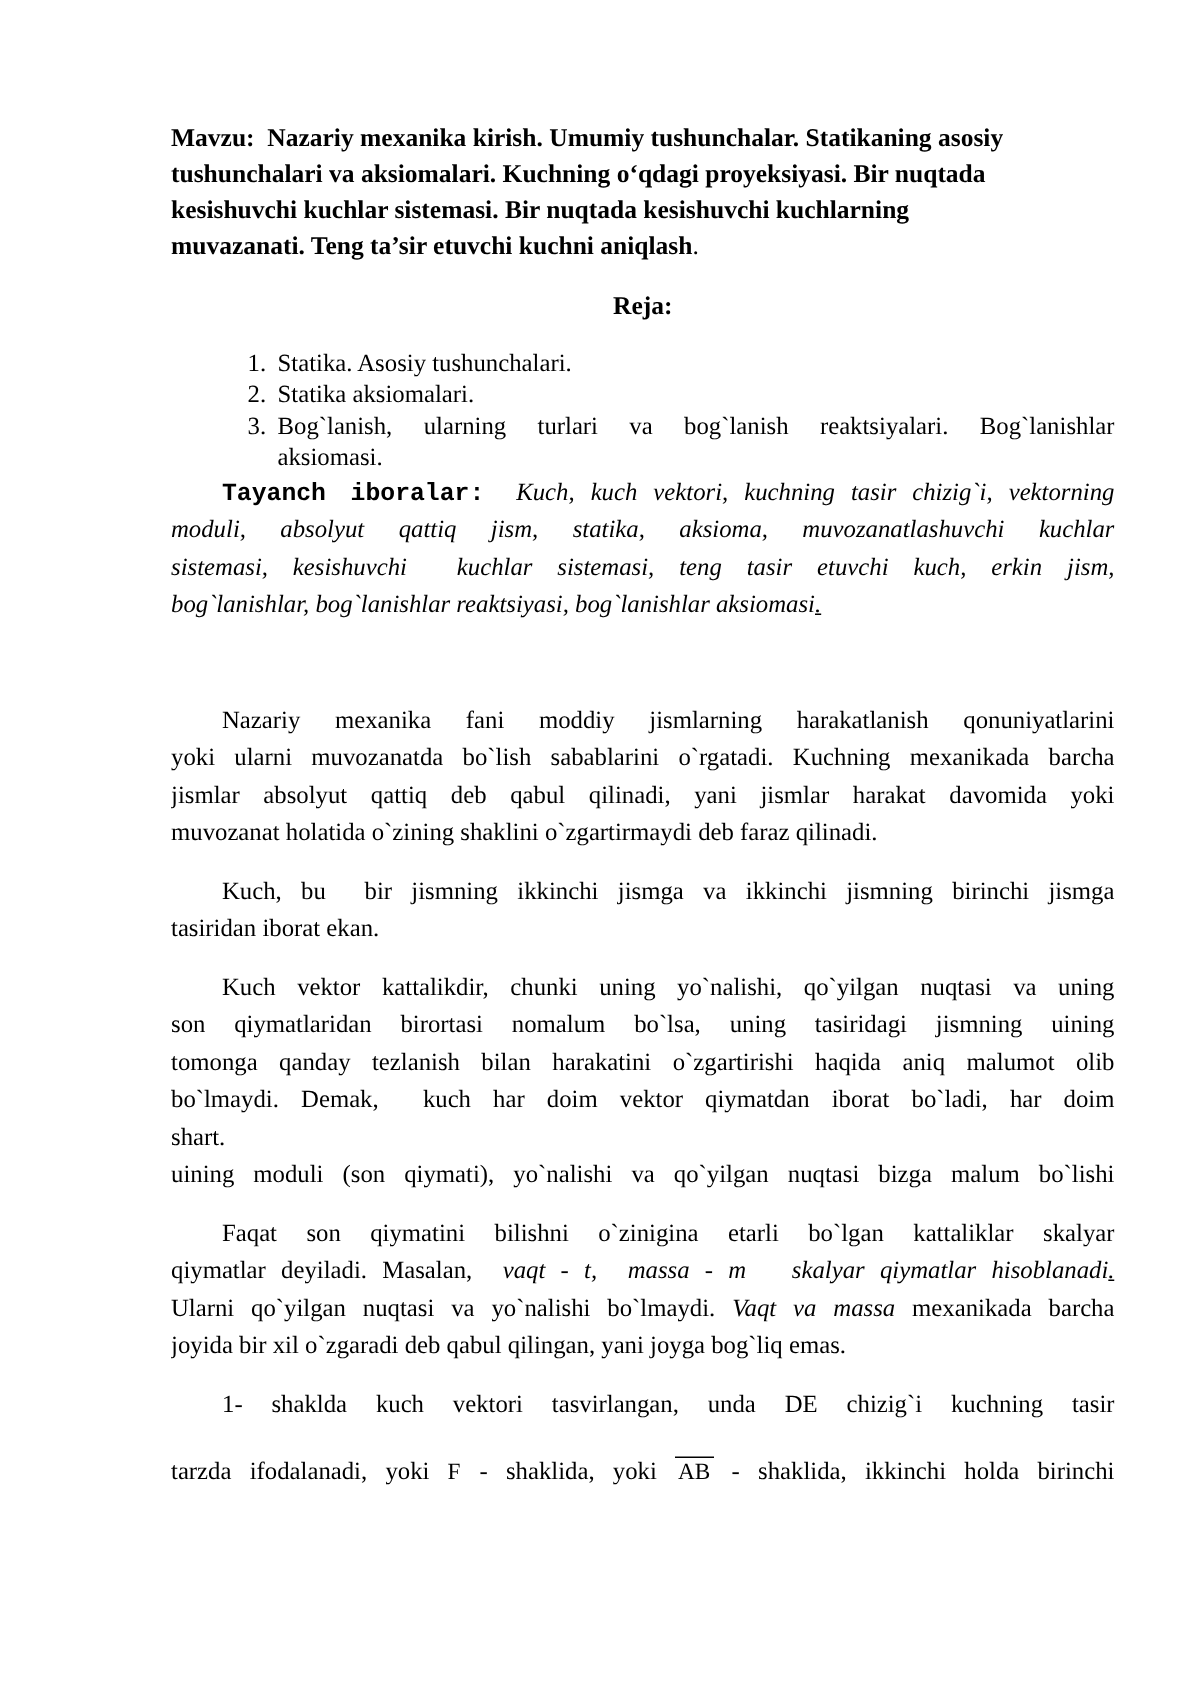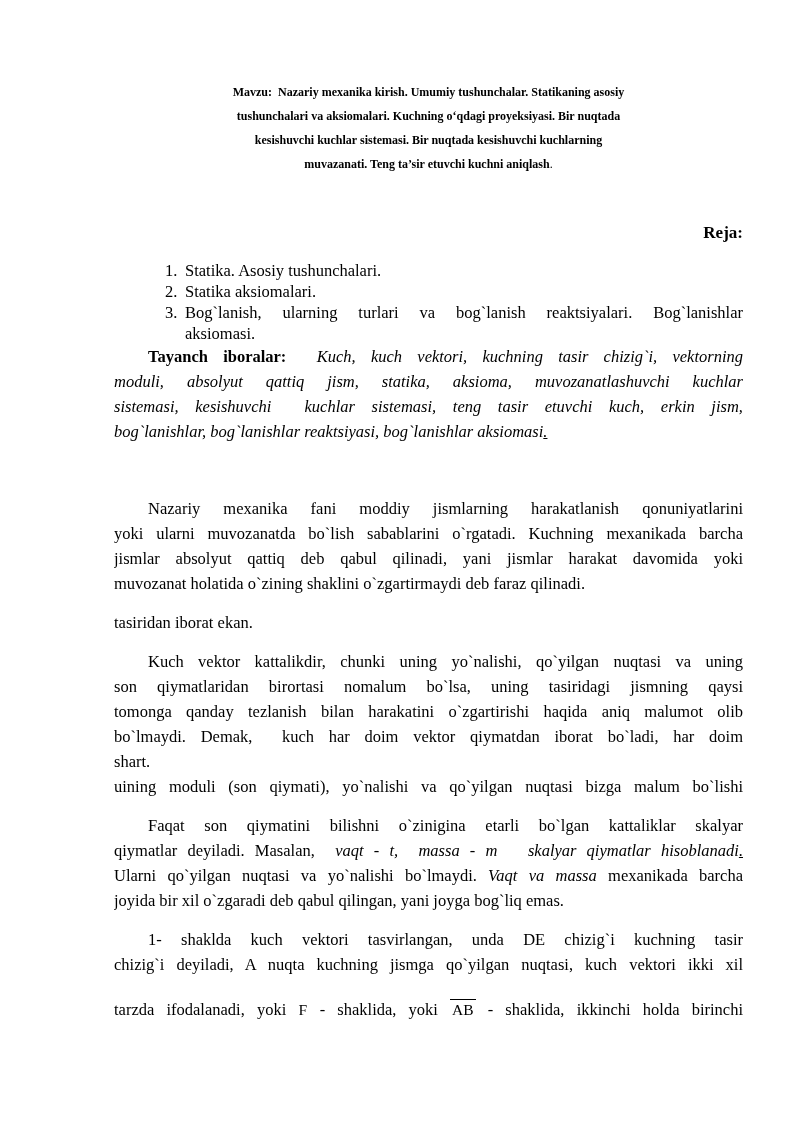--- a/index.html
+++ b/index.html
@@ -2,41 +2,41 @@
 <html><head>
 <meta charset="utf-8">
 <style>
   html,body{margin:0;padding:0;background:#e9e9e9;}
   .page{
     width:800px;height:1131px;margin:0 auto;background:#ffffff;color:#000;
     font-family:"Liberation Serif","DejaVu Serif",serif;
     box-sizing:border-box;padding:80px 57px 0 114px;overflow:hidden;
   }
   
-  .title-line{font-weight:bold;font-size:12px;line-height:24px;text-align:center;white-space:nowrap;}
+  .title-line{font-weight:bold;font-size:17px;line-height:24px;text-align:left;white-space:nowrap;}
   .np{font-weight:normal;}
   
-  .reja-heading{font-weight:bold;font-size:17px;line-height:24px;text-align:right;margin-top:45px;margin-bottom:15px;}
+  .reja-heading{font-weight:bold;font-size:17px;line-height:24px;text-align:center;margin-top:16px;margin-bottom:15px;}
   
   .list{font-size:16.5px;line-height:21px;}
   .li{display:flex;}
   .num{margin-left:51px;width:20px;flex:none;}
   .li-body{flex:1 1 auto;min-width:0;}
   .li-line{line-height:21px;height:21px;text-align:justify;text-align-last:justify;overflow:hidden;}
   .li-line.last{text-align-last:left;}
   
   .para{margin:0;}
   .para.first-body{margin-top:52px;}
   .para.follow{margin-top:14px;}
   .line{font-size:16.5px;line-height:25px;height:25px;text-align:justify;text-align-last:justify;overflow:hidden;}
   .line.last{text-align-last:left;}
   .ind{padding-left:34px;}
   .extra-gap{margin-top:20px;}
   i{font-style:italic;margin-top:44px;}
-  .lbl{font-weight:bold;font-style:normal;}
+  .lbl{font-weight:bold;font-style:normal;font-family:Liberation Mono, monospace;}
   .u{text-decoration:underline;}
   .fsym{font-size:15.5px;letter-spacing:.5px;}
   .ov{display:inline-block;border-top:1.4px solid #000;padding:0 2px;line-height:20px;font-size:15.5px;}
 </style>
 </head>
 <body>
 
 <div class="page">
 
   <div>
@@ -74,38 +74,38 @@
   </div>
 
   <div class="para first-body">
     <div class="line ind">Nazariy mexanika fani moddiy jismlarning harakatlanish qonuniyatlarini</div>
     <div class="line">yoki ularni muvozanatda bo`lish sabablarini o`rgatadi. Kuchning mexanikada barcha</div>
     <div class="line">jismlar absolyut qattiq deb qabul qilinadi, yani jismlar harakat davomida yoki</div>
     <div class="line last">muvozanat holatida o`zining shaklini o`zgartirmaydi deb faraz qilinadi.</div>
   </div>
 
   <div class="para follow">
+    <div class="line ind">Kuch, bu&nbsp; bir jismning ikkinchi jismga va ikkinchi jismning birinchi jismga</div>
     <div class="line last">tasiridan iborat ekan.</div>
   </div>
 
   <div class="para follow">
     <div class="line ind">Kuch vektor kattalikdir, chunki uning yo`nalishi, qo`yilgan nuqtasi va uning</div>
-    <div class="line">son qiymatlaridan birortasi nomalum bo`lsa, uning tasiridagi jismning qaysi</div>
+    <div class="line">son qiymatlaridan birortasi nomalum bo`lsa, uning tasiridagi jismning uining</div>
     <div class="line">tomonga qanday tezlanish bilan harakatini o`zgartirishi haqida aniq malumot olib</div>
     <div class="line">bo`lmaydi. Demak,&nbsp; kuch har doim vektor qiymatdan iborat bo`ladi, har doim</div>
     <div class="line last">shart.</div>
     <div class="line">uining moduli (son qiymati), yo`nalishi va qo`yilgan nuqtasi bizga malum bo`lishi</div>
   </div>
 
   <div class="para follow">
     <div class="line ind">Faqat son qiymatini bilishni o`zinigina etarli bo`lgan kattaliklar skalyar</div>
     <div class="line"><span>qiymatlar deyiladi. Masalan,&nbsp; </span><i>vaqt - t,&nbsp; massa - m&nbsp;&nbsp; skalyar qiymatlar hisoblanadi</i><i class="u">.</i></div>
     <div class="line"><span>Ularni qo`yilgan nuqtasi va yo`nalishi bo`lmaydi. </span><i>Vaqt va massa</i><span> mexanikada barcha</span></div>
     <div class="line last">joyida bir xil o`zgaradi deb qabul qilingan, yani joyga bog`liq emas.</div>
   </div>
 
   <div class="para follow">
     <div class="line ind">1- shaklda kuch vektori tasvirlangan, unda DE chizig`i kuchning tasir</div>
-    <div class="line">chizig`i deyiladi, A nuqta kuchning jismga qo`yilgan nuqtasi, kuch vektori ikki xil</div>
     <div class="line extra-gap"><span>tarzda ifodalanadi, yoki </span><span class="fsym">F</span><span> - shaklida, yoki </span><span class="ov">AB</span><span> - shaklida, ikkinchi holda birinchi</span></div>
   </div>
 
 </div>
 
 </body></html>

